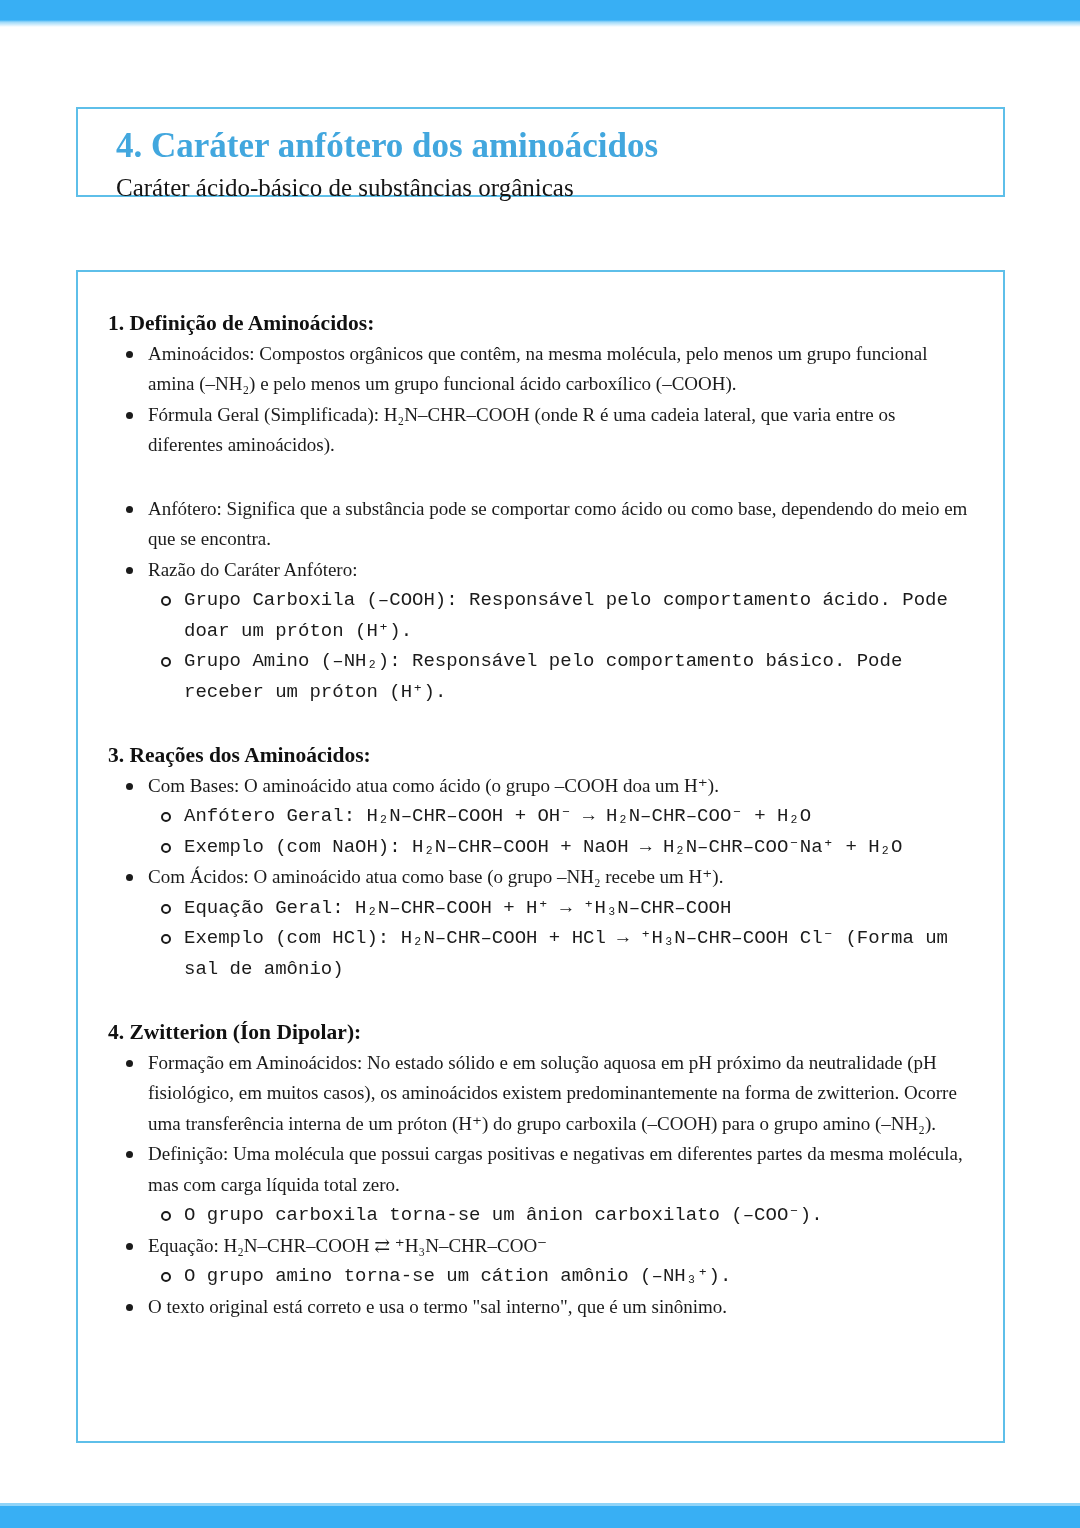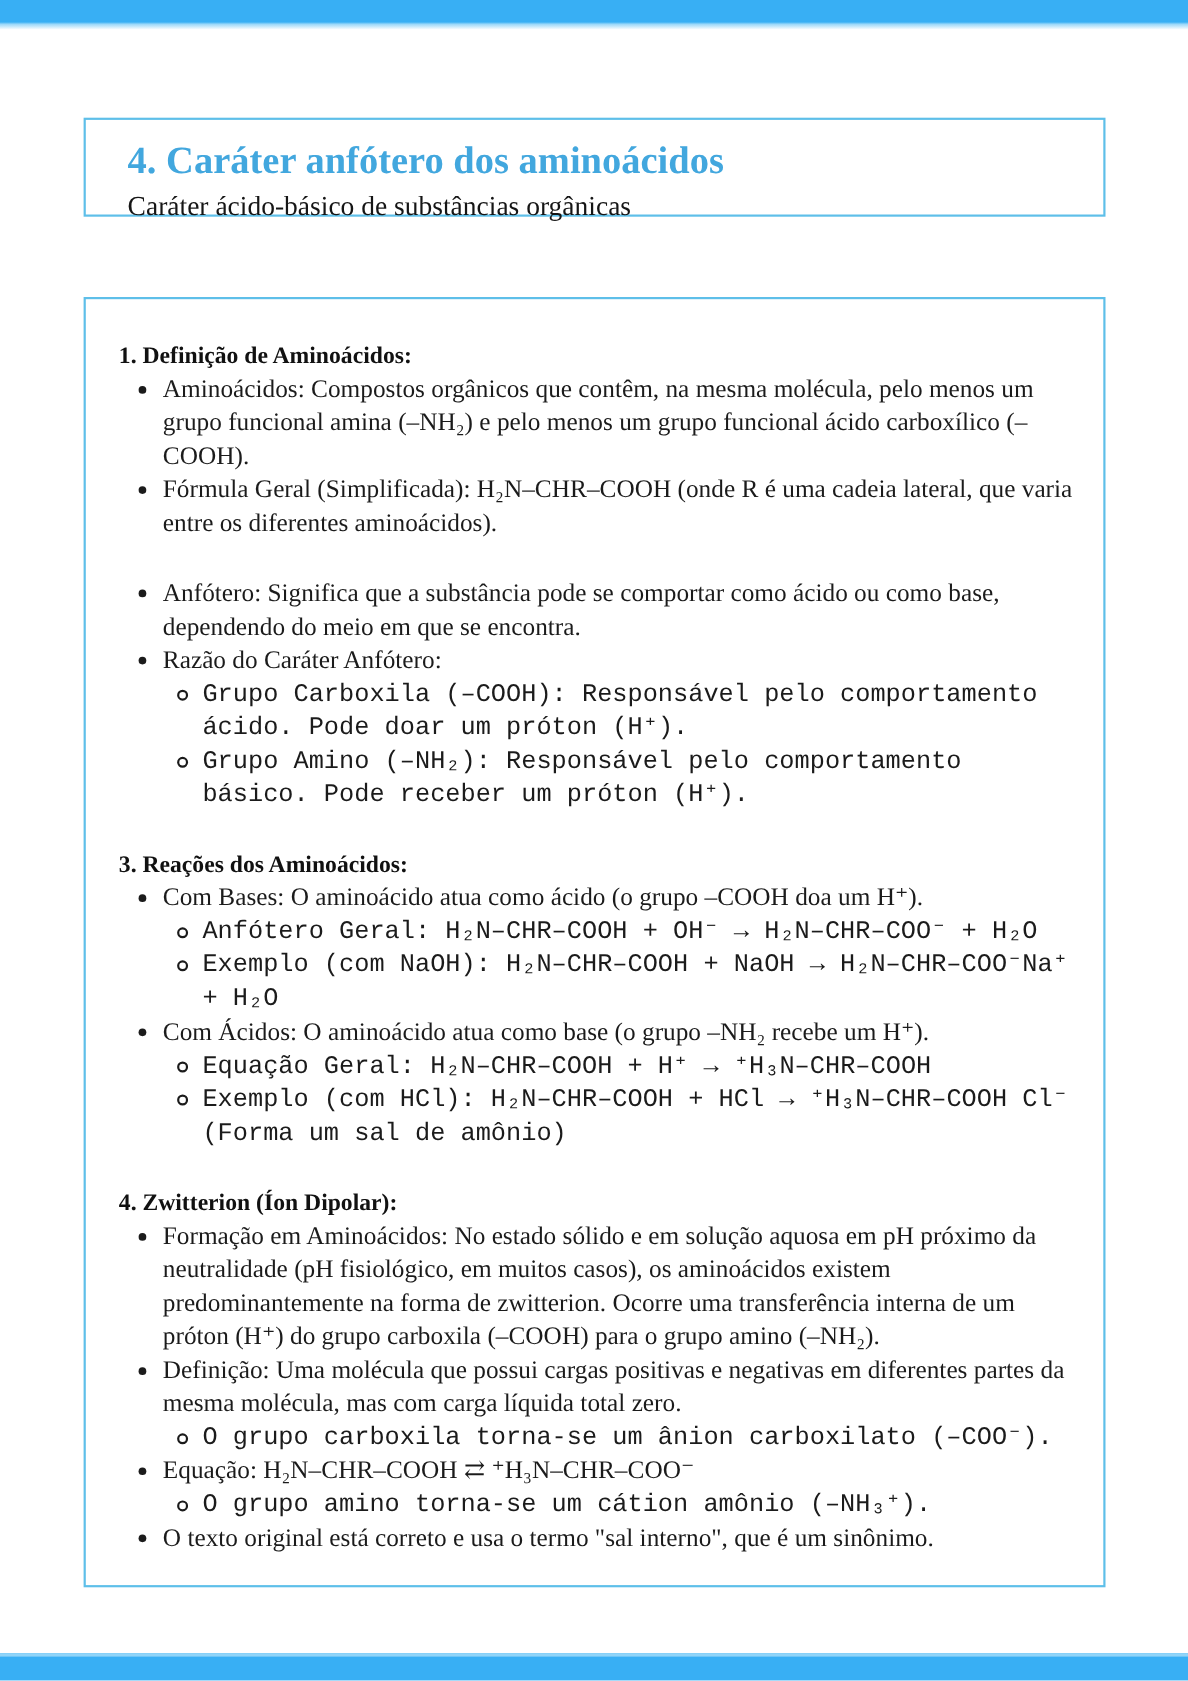--- a/index.html
+++ b/index.html
@@ -74,21 +74,21 @@
   }
   .section + .section { margin-top: 33px; }
   .section-heading {
     font-weight: bold;
     font-size: 21.5px;
     line-height: 30.5px;
     color: #111111;
   }
   .item {
     position: relative;
-    font-size: 23px;
+    font-size: 19px;
     line-height: 30.5px;
   }
   .item.lvl1 { padding-left: 40px; }
   .item.lvl2 { padding-left: 76px; font-family: Liberation Mono, monospace; }
   .bullet {
     position: absolute;
     border-radius: 50%;
     box-sizing: border-box;
   }
   .item.lvl1 > .bullet {

